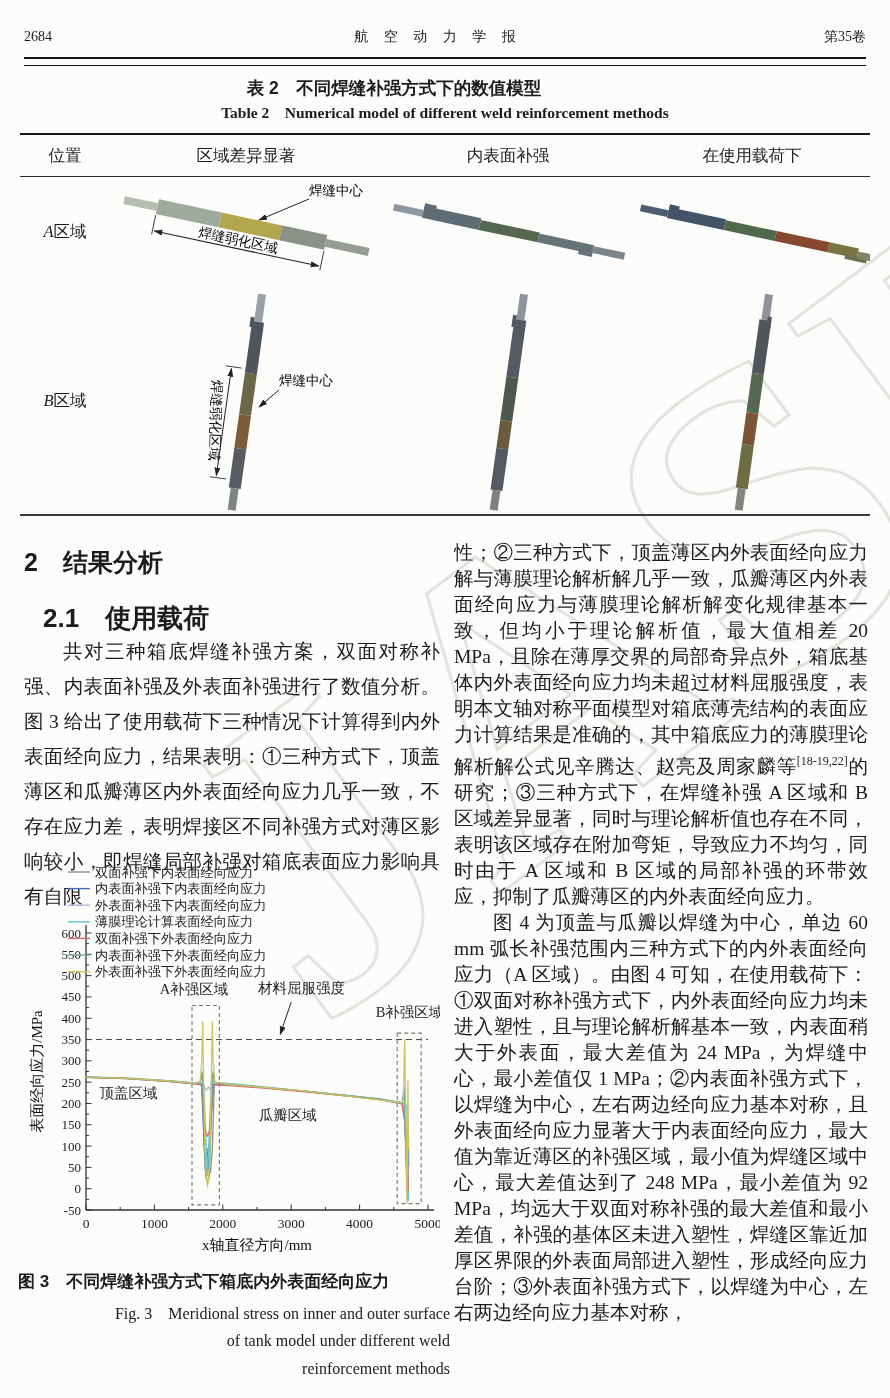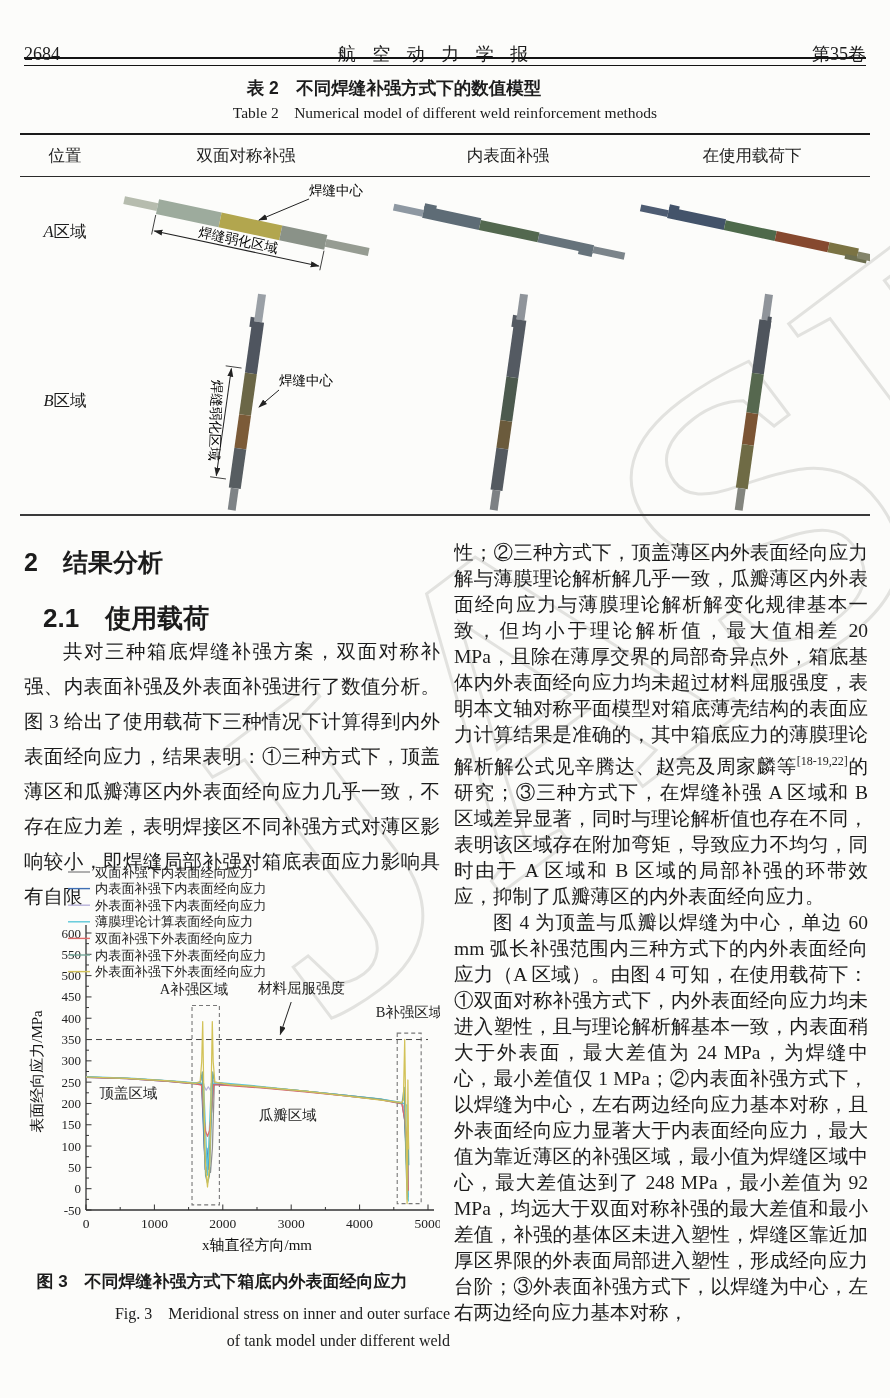--- a/index.html
+++ b/index.html
@@ -1,28 +1,28 @@
 <!DOCTYPE html>
 <html><head>
 <meta charset="utf-8">
 <style>
   html,body{margin:0;padding:0;background:#e8e8e6;}
   .page{position:relative;width:890px;height:1398px;margin:0 auto;background:#fcfcfa;
         font-family:"Liberation Serif","DejaVu Serif",serif;color:#1c1c1c;overflow:hidden;}
   
-  .hdr{position:absolute;top:42px;left:24px;right:24px;display:flex;justify-content:space-between;
-       align-items:baseline;font-size:18px;}
+  .hdr{position:absolute;top:28px;left:24px;right:24px;display:flex;justify-content:space-between;
+       align-items:baseline;font-size:14px;}
   .hdr .journal{letter-spacing:6px;}
   .hdr-rule{position:absolute;top:57px;left:24px;right:24px;height:6px;
             border-top:2.5px solid #141414;border-bottom:1.5px solid #141414;}
   
   .tbl-title-zh{position:absolute;top:76px;left:0;width:788px;text-align:center;
       font-family:"Liberation Sans","DejaVu Sans",sans-serif;font-weight:bold;font-size:17.5px;}
   .tbl-title-en{position:absolute;top:103px;left:0;width:890px;text-align:center;
-      font-weight:normal;font-size:15.5px;}
+      font-weight:bold;font-size:15.5px;}
   
   .tbl{position:absolute;top:133px;left:20px;width:850px;height:379px;
        border-top:2.5px solid #1a1a1a;border-bottom:2.5px solid #3a3a3a;
        display:grid;grid-template-columns:90px 272px 252px 236px;grid-template-rows:42px 110px 227px;}
   .tbl .hcell{display:flex;align-items:center;justify-content:center;font-size:16.5px;
        border-bottom:1.5px solid #2a2a2a;}
   .tbl .rlabel{display:flex;align-items:center;justify-content:center;font-size:16.5px;font-style:italic;}
   .tbl .icell{display:flex;align-items:center;justify-content:center;}
   .tbl .rlabel .nonital{font-style:normal;}
   
@@ -35,21 +35,21 @@
         text-align:justify;}
   .colL p{margin:0;text-indent:39px;}
   .colR{position:absolute;top:540px;left:454px;width:414px;height:858px;font-size:19.5px;
         line-height:26px;text-align:justify;overflow:hidden;}
   .colR p{margin:0;}
   .colR p.indent{text-indent:39px;}
   sup{font-size:12px;}
   
   .fig{position:absolute;top:860px;left:28px;width:412px;}
   .fig svg{display:block;}
-  .cap-zh{position:absolute;top:1270px;left:4px;width:436px;text-align:center;font-size:17px;
+  .cap-zh{position:absolute;top:1270px;left:18px;width:436px;text-align:left;font-size:17px;
           font-family:"Liberation Sans","DejaVu Sans",sans-serif;font-weight:bold;}
   .cap-en{position:absolute;left:14px;width:436px;text-align:right;font-size:16px;}
   .watermark{position:absolute;top:0;left:0;pointer-events:none;}
   svg text{font-family:"Liberation Serif","DejaVu Serif",serif;}
 </style>
 </head>
 <body>
 
 <div class="page">
 
@@ -62,21 +62,21 @@
     <span class="journal">航 空 动 力 学 报</span>
     <span>第35卷</span>
   </div>
   <div class="hdr-rule"></div>
 
   <div class="tbl-title-zh">表 2　不同焊缝补强方式下的数值模型</div>
   <div class="tbl-title-en">Table 2　Numerical model of different weld reinforcement methods</div>
 
   <div class="tbl">
     <div class="hcell">位置</div>
-    <div class="hcell">双面对称补强</div>
+    <div class="hcell">区域差异显著</div>
     <div class="hcell">内表面补强</div>
     <div class="hcell">在使用载荷下</div>
 
     <div class="rlabel">
       <span>A</span>
         <span class="nonital"> 区域</span>
     </div>
 
     <div class="icell">
       <svg width="266" height="108" viewBox="0 0 266 108">
@@ -294,19 +294,20 @@
         <line x1="40" y1="95" x2="62" y2="95" stroke="#74a89a" stroke-width="1.4"></line>
         <text x="67" y="99.5" font-size="13.2" fill="#222">内表面补强下外表面经向应力</text>
         <line x1="40" y1="111.60000000000001" x2="62" y2="111.60000000000001" stroke="#d2c258" stroke-width="1.4"></line>
         <text x="67" y="116.10000000000001" font-size="13.2" fill="#222">外表面补强下外表面经向应力</text>
       </svg>
   </div>
 
   <div class="cap-zh">图 3　不同焊缝补强方式下箱底内外表面经向应力</div>
   <div class="cap-en" style="top:1304px">Fig. 3　Meridional stress on inner and outer surface</div>
   <div class="cap-en" style="top:1332px">of tank model under different weld</div>
+  <div class="cap-en" style="top:1360px">reinforcement methods</div>
 
   <div class="colR">
     <p><span>性；②三种方式下，顶盖薄区内外表面经向应力解与薄膜理论解析解几乎一致，瓜瓣薄区内外表面经向应力与薄膜理论解析解变化规律基本一致，但均小于理论解析值，最大值相差 20 MPa，且除在薄厚交界的局部奇异点外，箱底基体内外表面经向应力均未超过材料屈服强度，表明本文轴对称平面模型对箱底薄壳结构的表面应力计算结果是准确的，其中箱底应力的薄膜理论解析解公式见辛腾达、赵亮及周家麟等</span><sup>[18-19,22]</sup><span>的研究；③三种方式下，在焊缝补强 A 区域和 B 区域差异显著，同时与理论解析值也存在不同，表明该区域存在附加弯矩，导致应力不均匀，同时由于 A 区域和 B 区域的局部补强的环带效应，抑制了瓜瓣薄区的内外表面经向应力。</span></p>
     <p class="indent">图 4 为顶盖与瓜瓣以焊缝为中心，单边 60 mm 弧长补强范围内三种方式下的内外表面经向应力（A 区域）。由图 4 可知，在使用载荷下：①双面对称补强方式下，内外表面经向应力均未进入塑性，且与理论解析解基本一致，内表面稍大于外表面，最大差值为 24 MPa，为焊缝中心，最小差值仅 1 MPa；②内表面补强方式下，以焊缝为中心，左右两边经向应力基本对称，且外表面经向应力显著大于内表面经向应力，最大值为靠近薄区的补强区域，最小值为焊缝区域中心，最大差值达到了 248 MPa，最小差值为 92 MPa，均远大于双面对称补强的最大差值和最小差值，补强的基体区未进入塑性，焊缝区靠近加厚区界限的外表面局部进入塑性，形成经向应力台阶；③外表面补强方式下，以焊缝为中心，左右两边经向应力基本对称，</p>
   </div>
 
 </div>
 
 </body></html>

